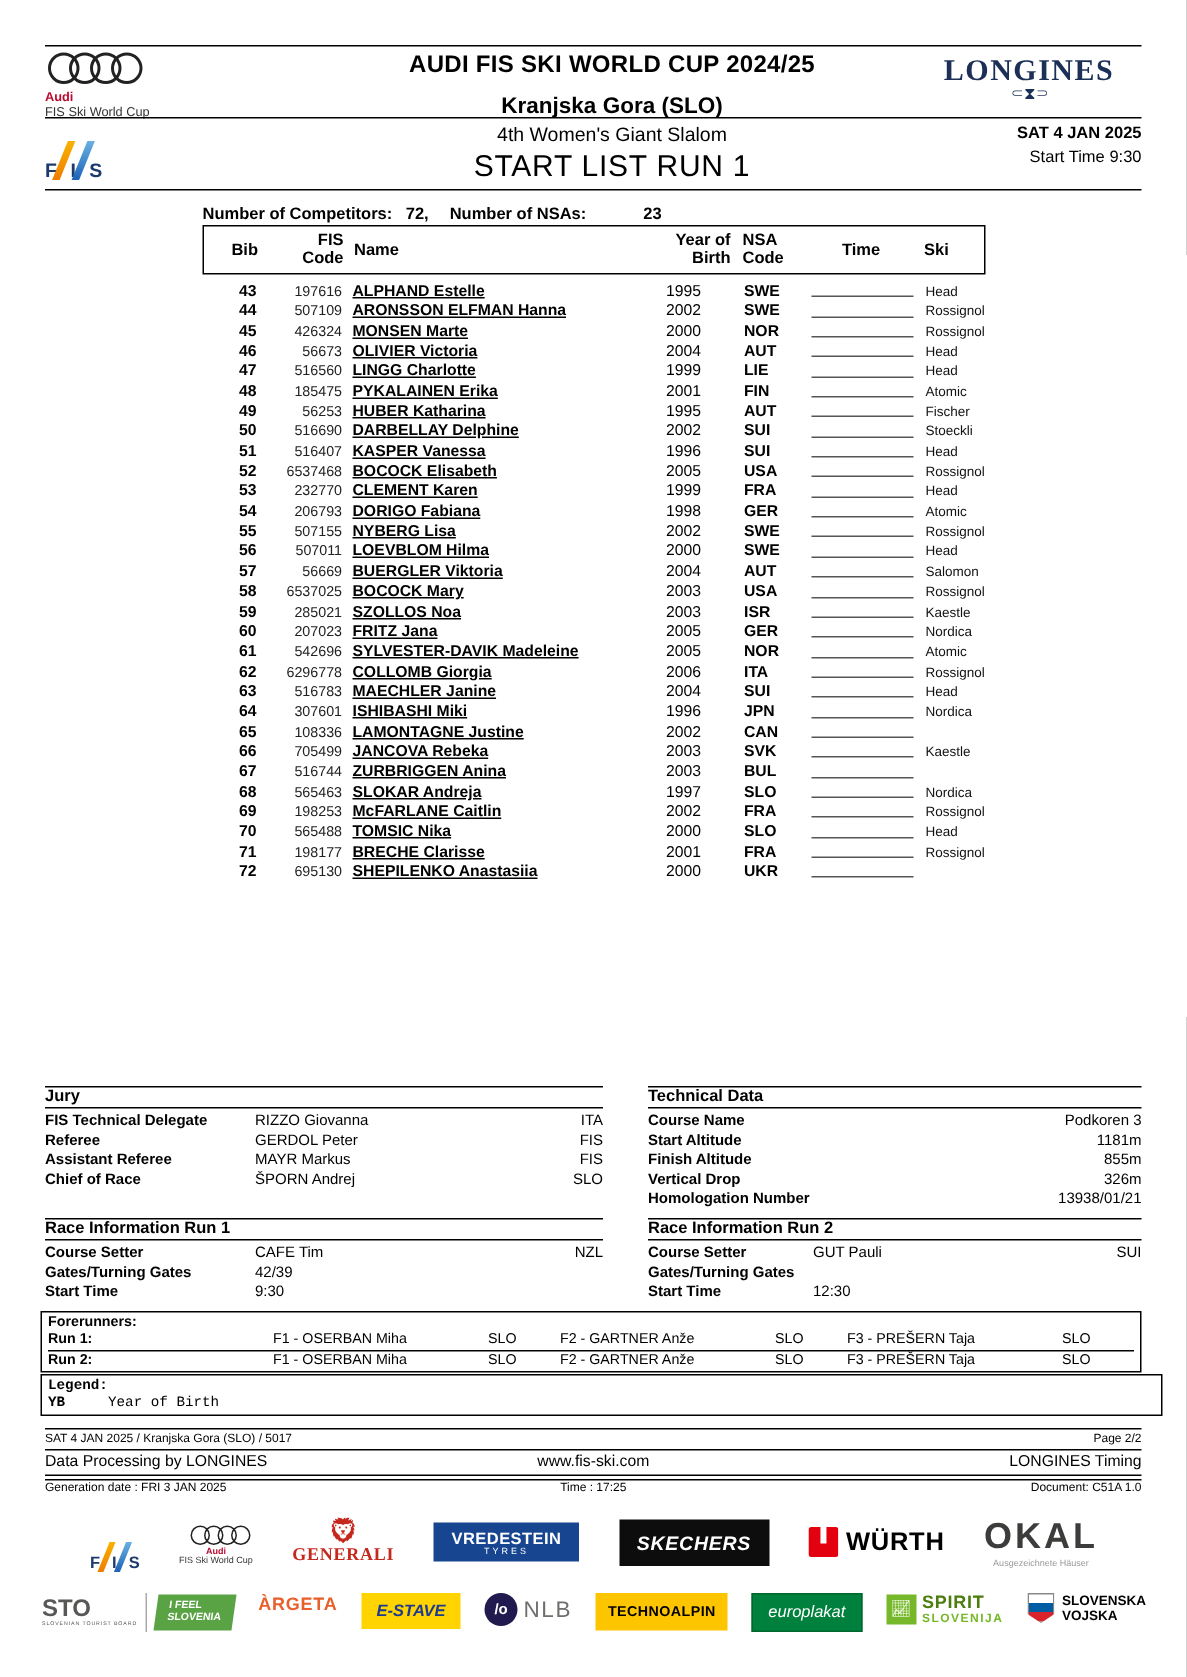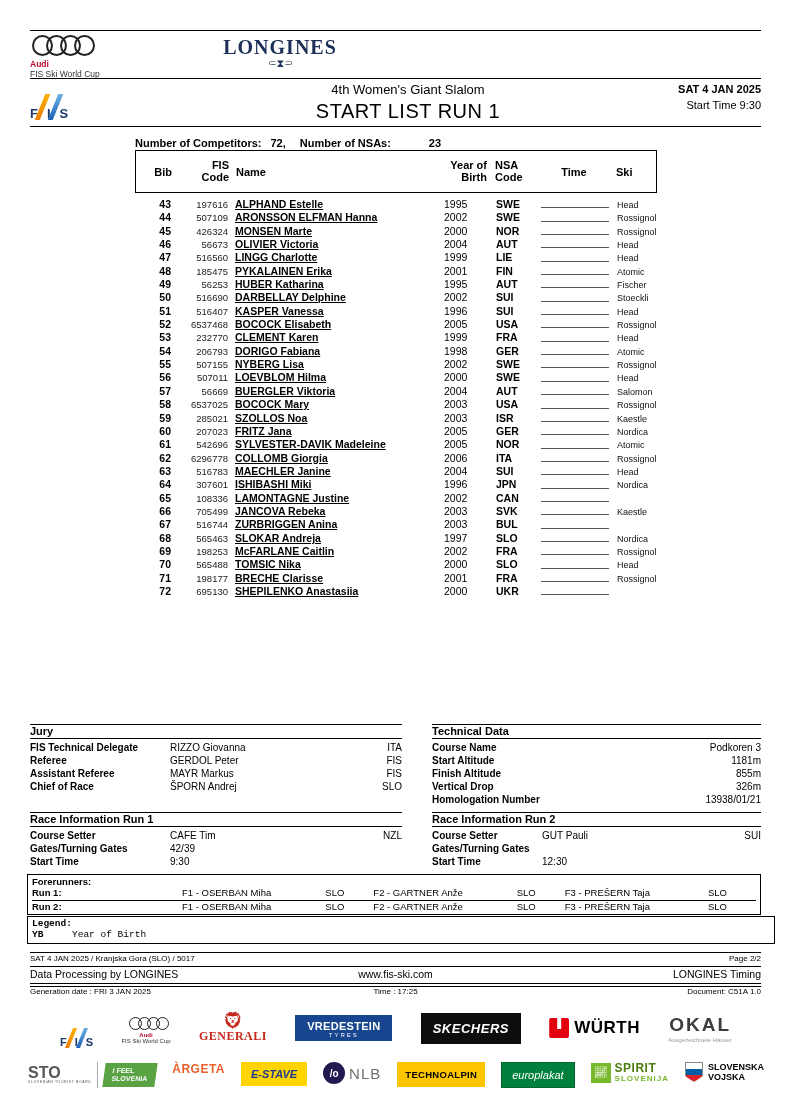--- a/index.html
+++ b/index.html
@@ -34,21 +34,21 @@
   .race-name{ font-size:13px; margin-top:2px; }
   .list-title{ font-size:20px; letter-spacing:.5px; margin-top:3px; }
   .sub-right{ width:150px; text-align:right; }
   .race-date{ font-size:11px; font-weight:bold; margin-top:3px; }
   .start-time{ font-size:11px; margin-top:4px; }
 
   
   .tablewrap{ position:absolute; left:135px; top:137px; width:522px; }
   .compline{ font-size:11px; font-weight:bold; margin-bottom:1px; }
   .compline .v1{ margin-left:9px; } .compline .l2{ margin-left:14px; } .compline .v2{ margin-left:38px; }
-  .thead{ border:1.5px solid #000; height:43px; display:grid; align-items:center;
+  .thead{ border:1.5px solid #000; height:33px; display:grid; align-items:center;
           grid-template-columns:40px 58px 1fr 44px 50px 74px 45px; font-size:11px; font-weight:bold; }
   .thead .c-bib{ text-align:right; padding-right:4px; }
   .thead .c-code{ text-align:right; padding-right:5px; line-height:1.05; }
   .thead .c-name{ padding-left:2px; }
   .thead .c-yob{ text-align:right; line-height:1.05; }
   .thead .c-nsa{ padding-left:8px; line-height:1.05; }
   .thead .c-time{ text-align:center; }
   .thead .c-ski{ padding-left:5px; }
   .tbody{ margin-top:5px; }
   .trow{ height:13.35px; display:grid; align-items:baseline;
@@ -107,21 +107,21 @@
                  font-weight:bold; letter-spacing:.5px; }
   .vred{ background:#17458f; color:#fff; padding:5px 12px 3px; text-align:center; }
   .vred .v1{ font-size:11px; font-weight:bold; letter-spacing:.3px; }
   .vred .v2{ font-size:6px; letter-spacing:2px; }
   .sket{ background:#0d0d0d; color:#fff; padding:8px 12px; font-size:13px; font-weight:bold;
          font-style:italic; letter-spacing:.5px; }
   .wurth{ display:flex; align-items:center; gap:5px; }
   .wurth-ico{ width:20px; height:20px; background:#e3000f;
               clip-path:polygon(0 0,40% 0,40% 55%,60% 55%,60% 0,100% 0,100% 100%,0 100%); border-radius:2px; }
   .wurth-txt{ font-size:17px; font-weight:bold; letter-spacing:.5px; }
-  .okal-txt{ font-size:19px; color:#3c3c3b; letter-spacing:2px; font-weight:bold; }
+  .okal-txt{ font-size:24px; color:#3c3c3b; letter-spacing:2px; font-weight:bold; }
   .okal-sub{ font-size:6px; color:#9a9a9a; margin-top:1px; }
 
   .sto-wrap{ display:flex; align-items:center; gap:6px; }
   .sto-txt{ font-size:16px; font-weight:bold; color:#575756; line-height:14px; }
   .sto-sub{ font-size:3.5px; color:#575756; letter-spacing:.6px; }
   .sto-bar{ width:1px; height:26px; background:#aaa; }
   .ifeel{ background:#5aa345; color:#fff; padding:4px 8px; transform:skewX(-8deg);
           font-size:7px; font-weight:bold; line-height:8px; }
   .argeta{ color:#e8602c; font-size:12px; font-weight:bold; letter-spacing:.5px; }
   .estave{ background:#ffd400; color:#1d3a8f; font-weight:bold; font-style:italic;
@@ -155,20 +155,24 @@
     <div class="hdr-left">
       <div class="rings">
         <div class="ring"></div>
           <div class="ring"></div>
           <div class="ring"></div>
           <div class="ring"></div>
       </div>
       <div class="audi-word">Audi</div>
       <div class="audi-sub">FIS Ski World Cup</div>
     </div>
+    <div class="hdr-center">
+      <div class="evt-title">AUDI FIS SKI WORLD CUP 2024/25</div>
+      <div class="evt-loc">Kranjska Gora (SLO)</div>
+    </div>
     <div class="hdr-right">
       <div class="longines">LONGINES</div>
       <div class="wing">⸦⧗⸧</div>
     </div>
   </div>
 
   <div class="rule" style="top:78px"></div>
 
   <div class="sub">
     <div class="sub-left">

